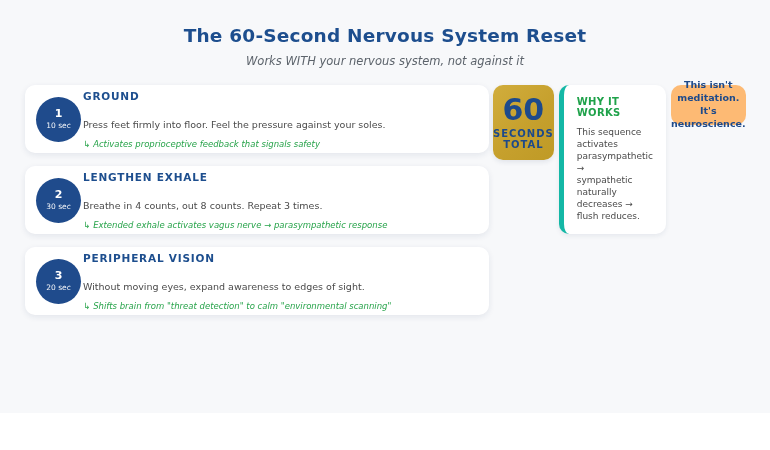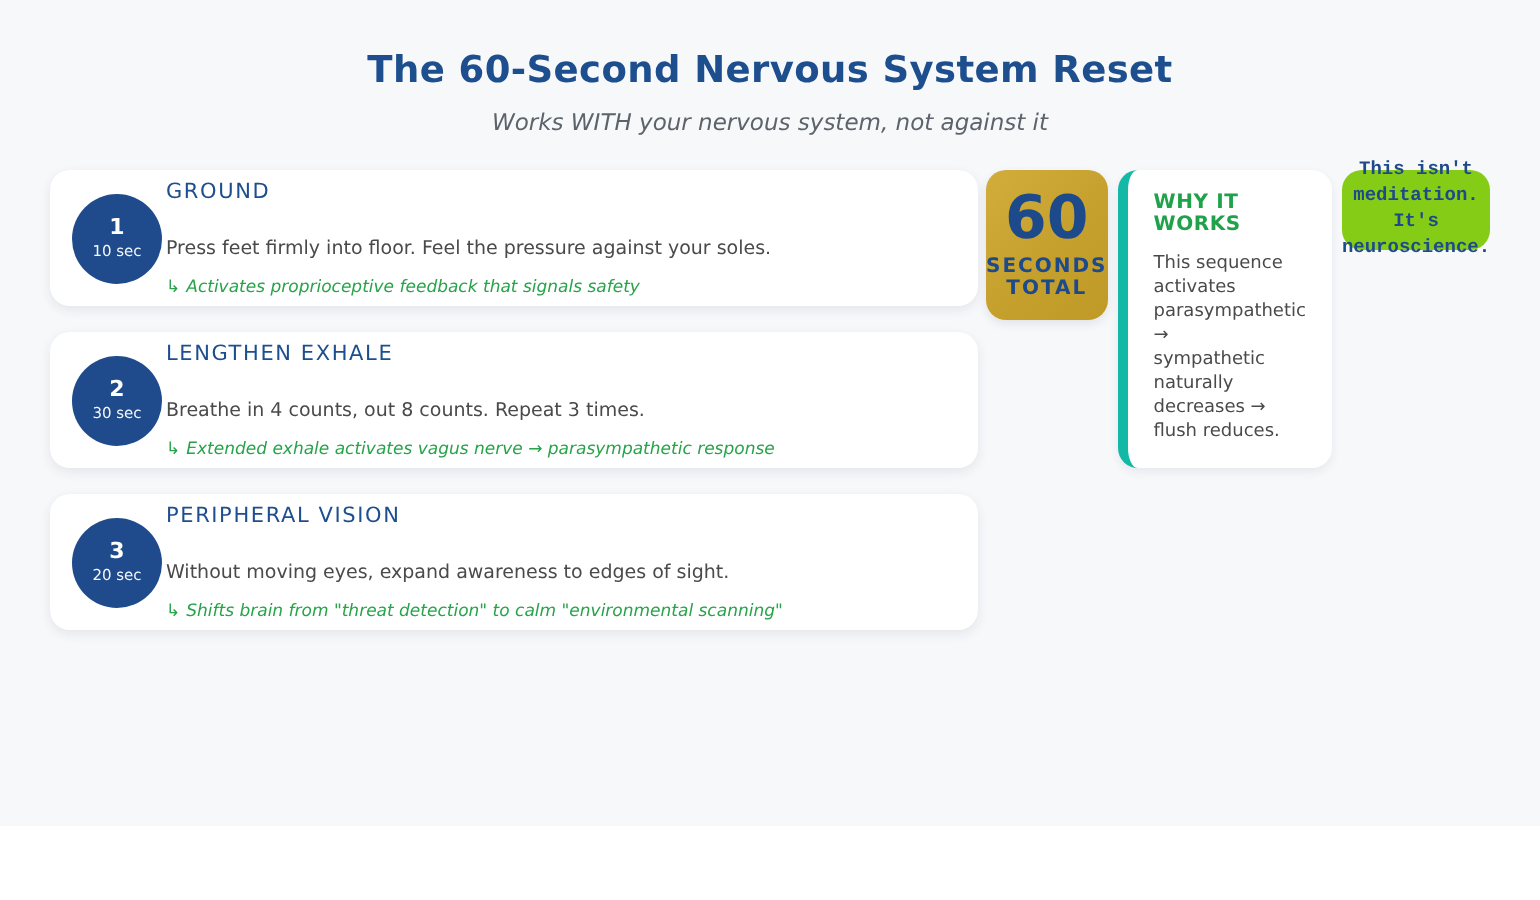--- a/index.html
+++ b/index.html
@@ -61,21 +61,21 @@
     flex-direction: column;
     align-items: center;
     justify-content: center;
     margin-right: 2px;
   }
   .step-number { font-size: 11px; font-weight: bold; line-height: 1.15; }
   .step-duration { font-size: 7.5px; line-height: 1.2; opacity: 0.95; }
   .step-text { min-width: 0; }
   .step-title {
     font-size: 10.5px;
-    font-weight: normal;
+    font-weight: bold;
     color: #1d4e8e;
     letter-spacing: 0.8px;
   }
   .step-description {
     font-size: 9.5px;
     color: #4a4a4a;
     margin-top: 17px;
   }
   .step-note {
     font-size: 8.5px;
@@ -131,29 +131,28 @@
   }
   .why-paragraph {
     font-size: 9px;
     color: #4a4a4a;
     line-height: 12px;
     margin-top: 8px;
     white-space: pre-line;
   }
   .why-paragraph + .why-paragraph { margin-top: 10px; }
   .footer-note {
-    background: #84cc16;
+    background: #fdba74;
     border-radius: 10px;
     height: 40px;
     display: flex;
     flex-direction: column;
     align-items: center;
     justify-content: center;
     text-align: center;
-    font-family: Liberation Mono, monospace;
   }
   .footer-line {
     font-size: 9.5px;
     font-weight: bold;
     color: #1e4a8a;
     line-height: 12.8px;
   }
 </style>
 </head>
 <body>

